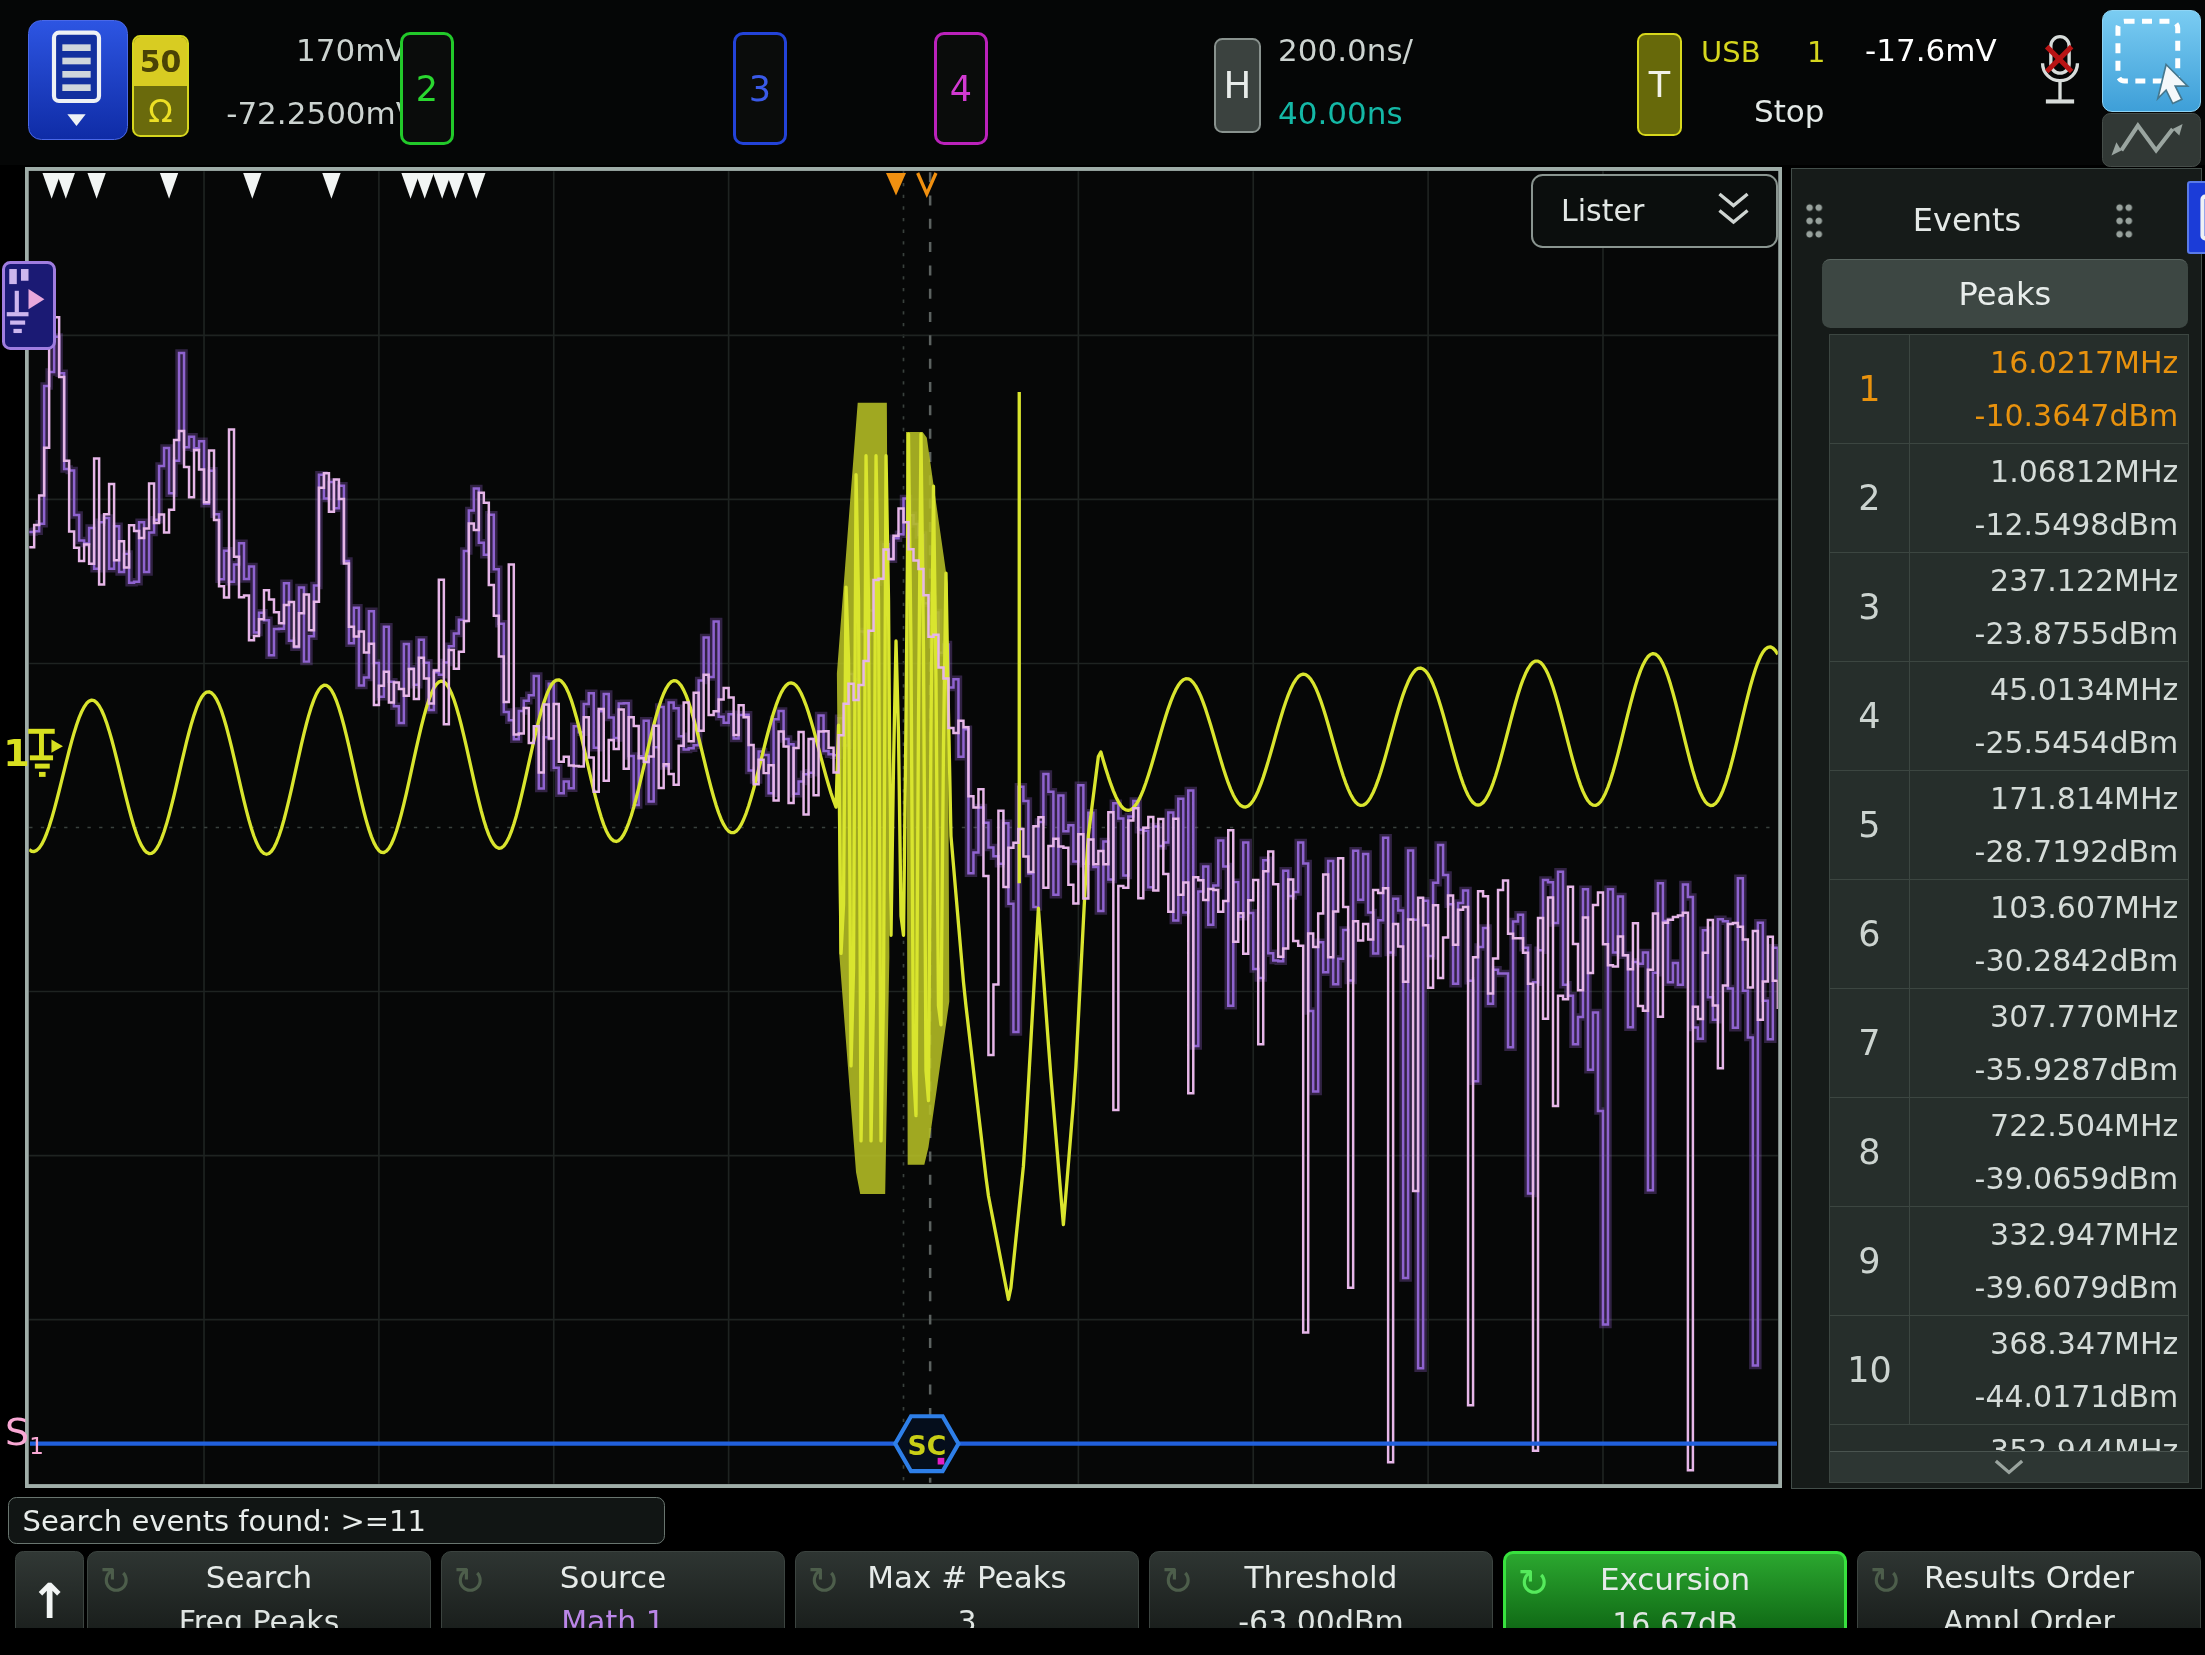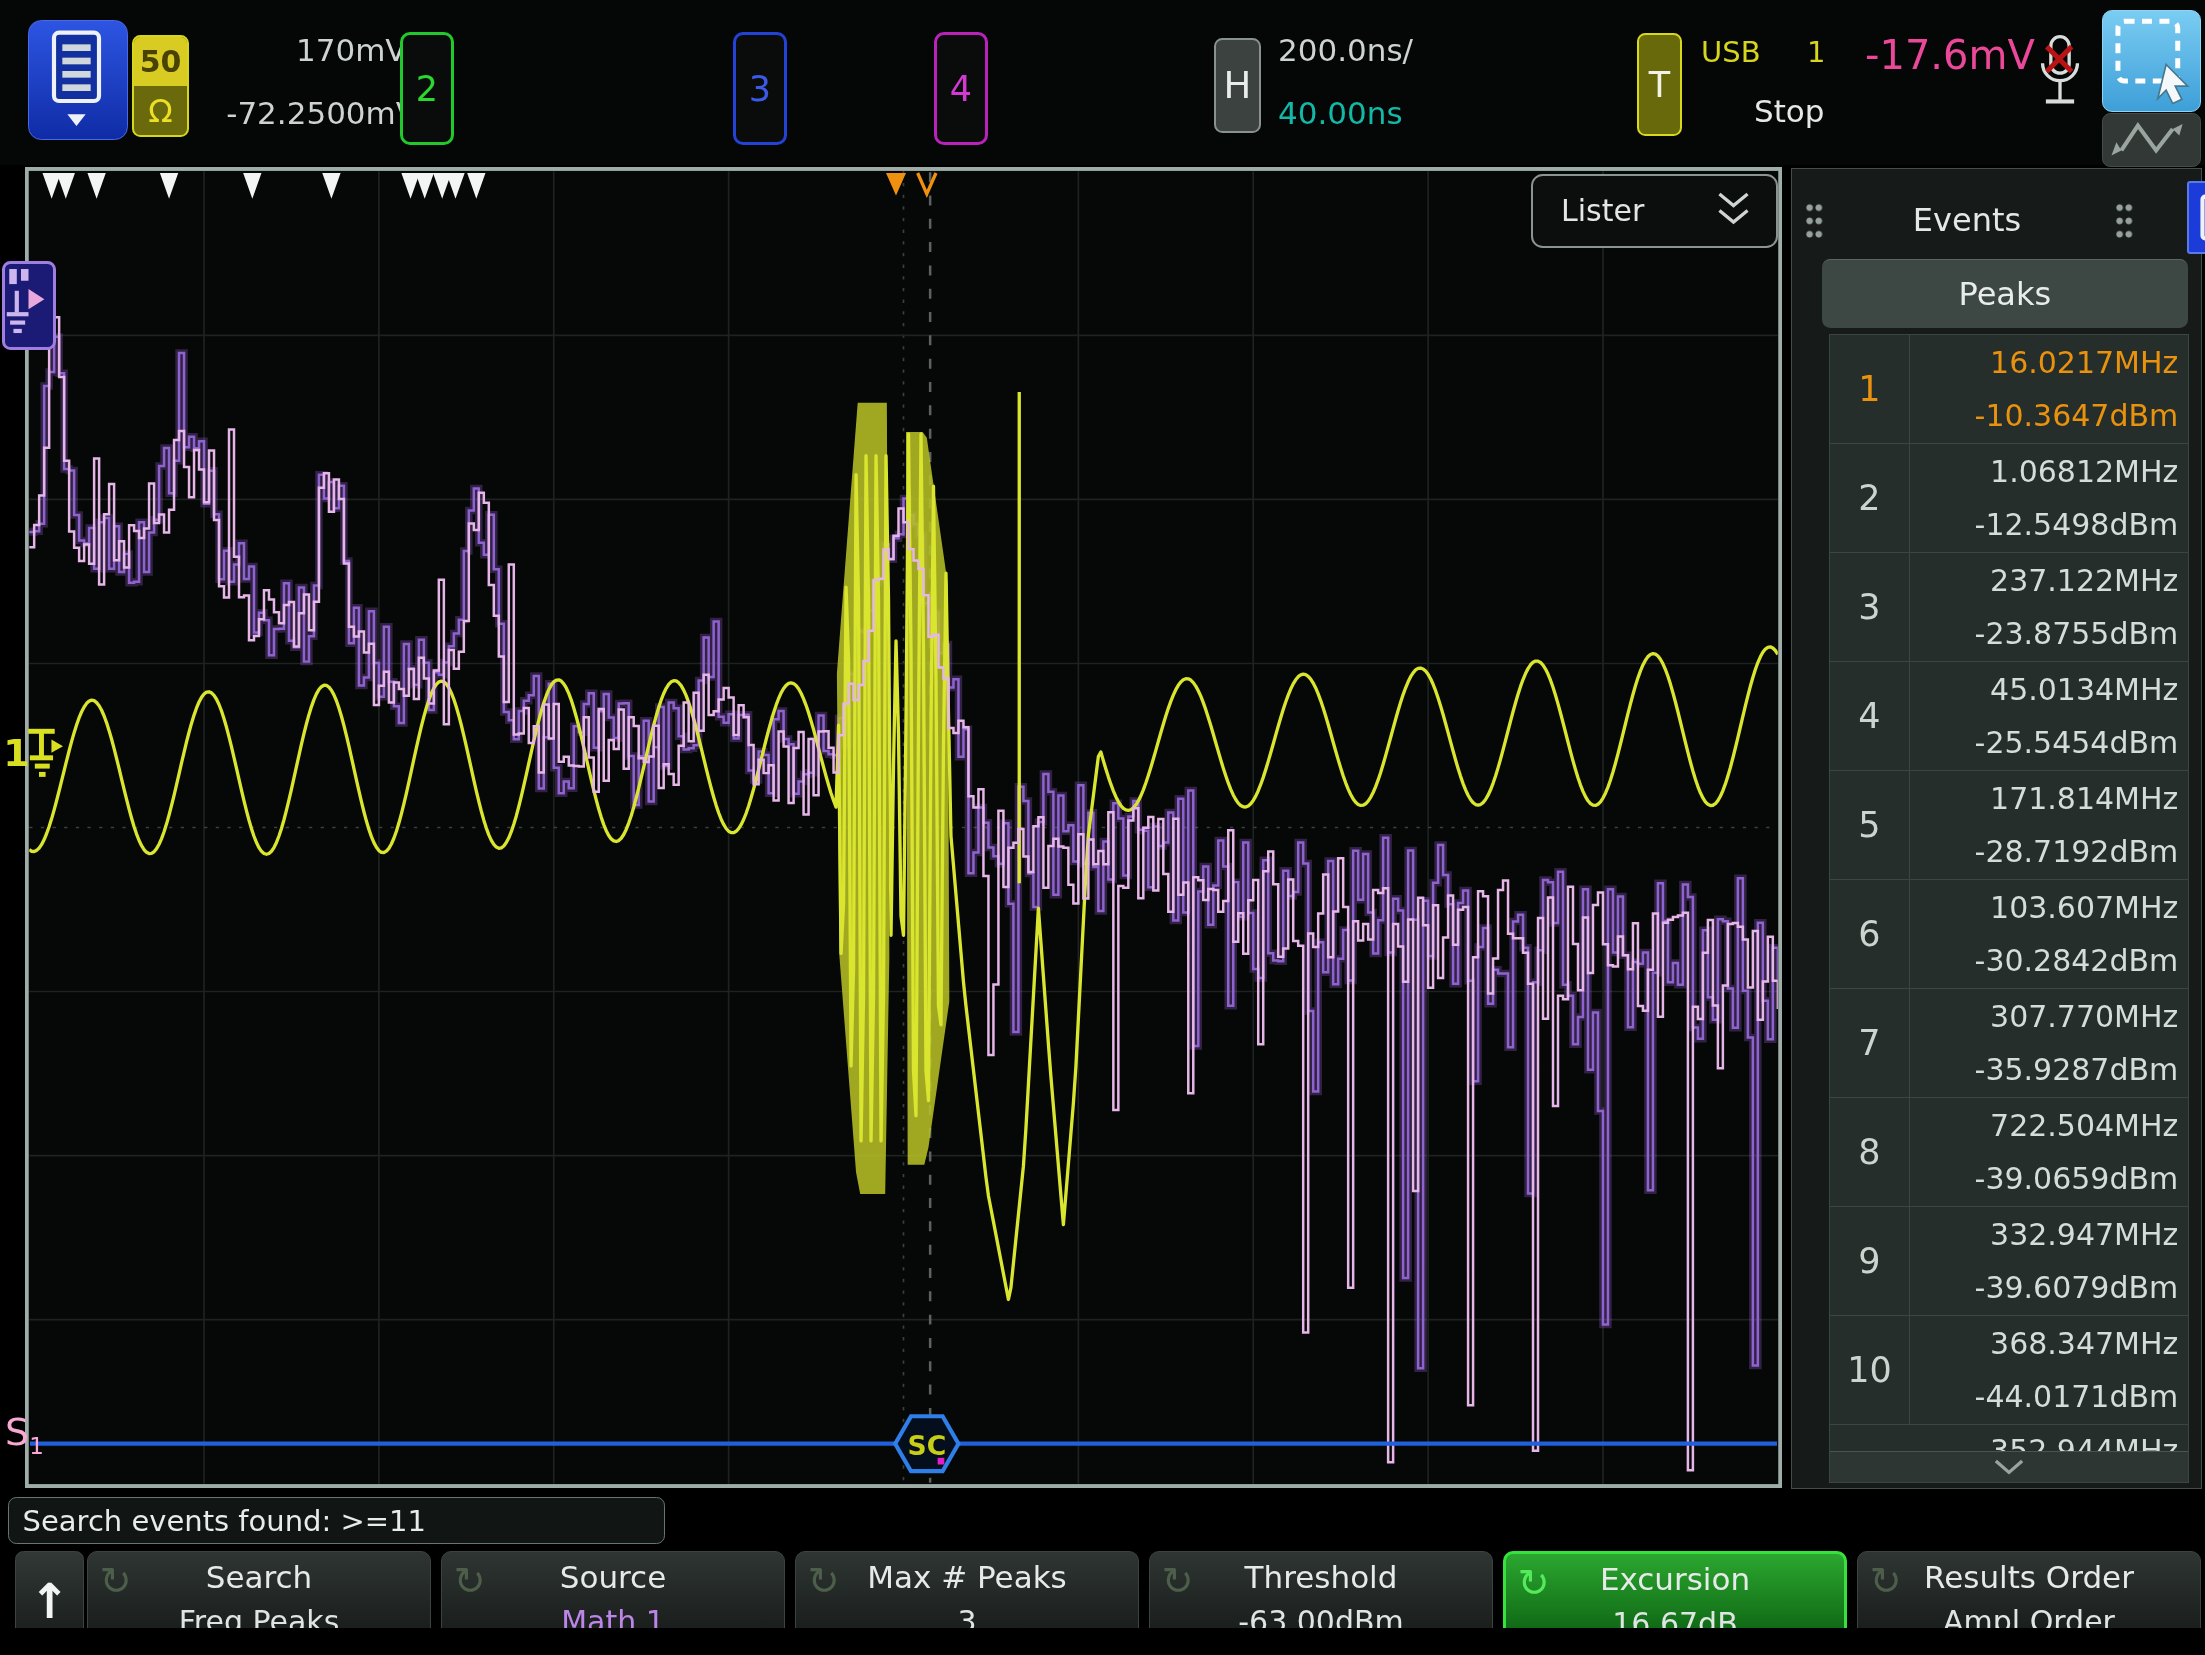--- a/index.html
+++ b/index.html
@@ -26,21 +26,21 @@
   .ch4{left:934px;border:3.3px solid #bb22bb;color:#d23ad2;}
   .h-badge{position:absolute;left:1214px;top:38px;width:47px;height:95px;background:#3b423f;
            border:2.5px solid #89928e;border-radius:8.3px;color:#e8ecea;font-size:37px;}
   .h-texts{position:absolute;left:1278px;top:32px;width:167px;}
   .h-scale{font-size:31px;color:#ccd3d0;}
   .h-delay{font-size:31px;color:#14b8a6;margin-top:27px;}
   .t-badge{position:absolute;left:1637px;top:33px;width:45px;height:103px;background:#67690a;
            border:2.5px solid #d8d81c;border-radius:8.3px;color:#f2f2e8;font-size:35px;}
   .trig-src{position:absolute;left:1701px;top:35px;font-size:29px;color:#d6d61e;}
   .trig-slot{position:absolute;left:1807px;top:35px;font-size:29px;color:#d6d61e;}
-  .trig-level{position:absolute;left:1865px;top:32px;font-size:40px;color:#ec4899;}
+  .trig-level{position:absolute;left:1865px;top:32px;font-size:31px;color:#ffffff;}
   .trig-state{position:absolute;left:1754px;top:93px;font-size:31px;color:#e4e9e7;}
   .mic-wrap{position:absolute;left:2034px;top:30px;width:52px;height:113px;}
   .sel-btn{position:absolute;left:2102px;top:10px;width:97px;height:100px;border-radius:10px;
            background:linear-gradient(#7accf2,#3e9fd8);border:1.7px solid #8fd4f4;}
   .wavearrow-btn{position:absolute;left:2102px;top:113px;width:97px;height:52px;border-radius:8.3px;
            background:#313835;border:1.7px solid #454d49;}
 
   
   .scope{position:absolute;left:25px;top:167px;width:1757px;height:1321px;background:#060707;}
   .lister-btn{position:absolute;left:1506px;top:6.7px;width:243px;height:70px;background:#0b0e0d;

